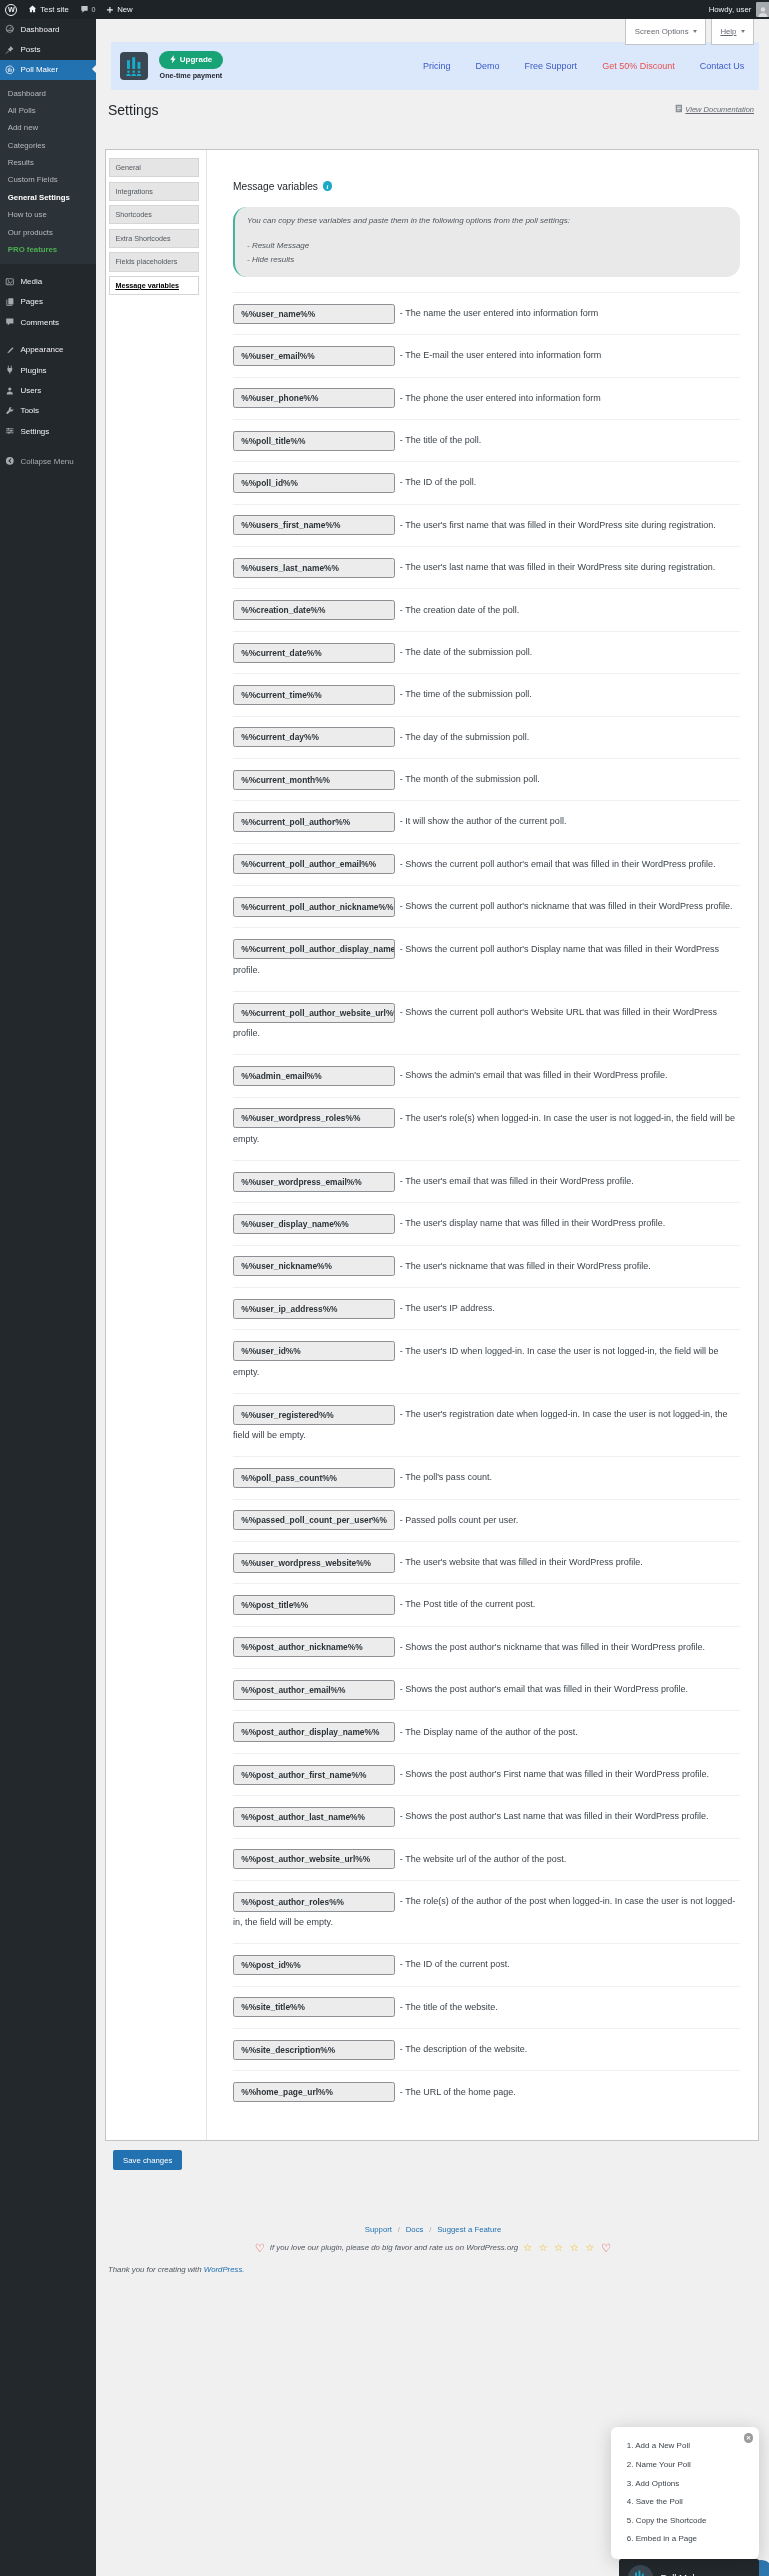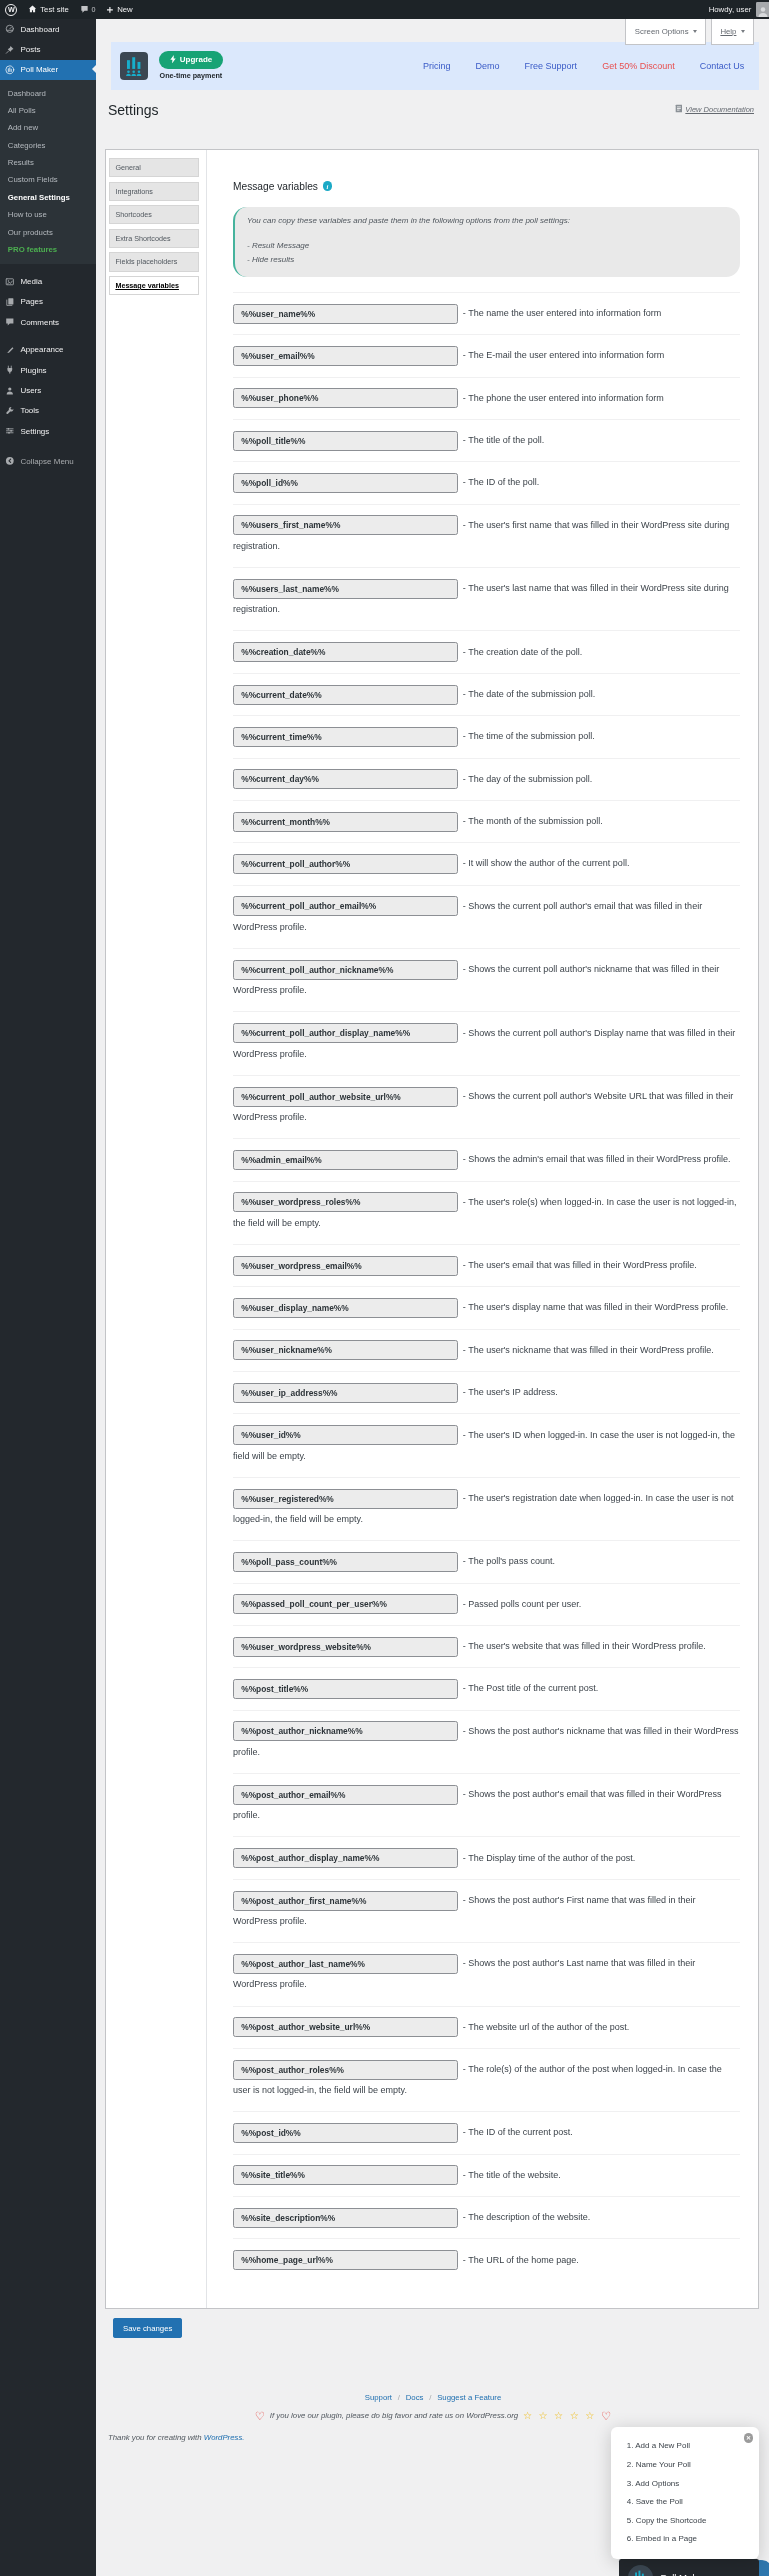--- a/index.html
+++ b/index.html
@@ -65,21 +65,21 @@
   .panel { flex:1; border-left:0.6px solid #e2e4e7; padding:31px 18px 27px 26px; }
   .panel-heading { font-size:10.2px; color:#23282d; font-weight:500; display:flex; align-items:center; gap:4.8px; }
   .info-dot { width:9.6px; height:9.6px; border-radius:50%; background:#1ba9c6; color:#fff; font-size:6.6px; font-style:italic;
     font-weight:bold; display:inline-flex; align-items:center; justify-content:center; font-family:"Liberation Serif", serif; cursor:pointer; }
   .note { margin-top:15.6px; background:#e9e9e9; border-left:2.4px solid #46b39d; padding:8.4px 12px 9.6px;
     font-style:italic; color:#50575e; font-size:8px;border-radius:14px; }
   .note .opts { margin-top:14.4px; line-height:14.4px; }
   .vars { margin-top:14.4px; border-top:0.6px solid #f0f0f1; }
   .var-row { padding:10.2px 0 10.2px; border-bottom:0.6px solid #f0f0f1; font-size:9px; color:#3c434a; line-height:21px; }
   .var-row:last-child { border-bottom:none; }
-  .var-box { display:inline-block; vertical-align:middle; width:225px; height:20px; line-height:18.6px;
+  .var-box { display:inline-block; vertical-align:middle; width:162px; height:20px; line-height:18.6px;
     background:#ececec; border:0.6px solid #8c8f94; border-radius:2.4px; padding:0 6px 0 7.2px;
     font-weight:bold; font-size:8.4px; color:#2c3338; margin-right:4.8px; cursor:text;
     white-space:nowrap; overflow:hidden; }
   .save-btn { margin:9.6px 0 0 17px; background:#2271b1; border:0.6px solid #2271b1; color:#fff;
     border-radius:1.8px; font-size:7.8px; padding:4.2px 9px; cursor:pointer; }
   
   .footer-links { margin-top:55px; text-align:center; font-size:7.8px; color:#a7aaad; }
   .footer-links a { color:#2271b1; cursor:pointer; text-decoration:none; }
   .footer-links a:not(:last-child)::after { content:" / "; color:#a7aaad; margin:0 3.6px; }
   .rate-line { margin-top:7.2px; text-align:center; font-size:7.8px; font-style:italic; color:#50575e;
@@ -530,21 +530,21 @@
 
           <div class="var-row">
             <span class="var-box">%%post_author_nickname%%</span><span>- Shows the post author's nickname that was filled in their WordPress profile.</span>
           </div>
 
           <div class="var-row">
             <span class="var-box">%%post_author_email%%</span><span>- Shows the post author's email that was filled in their WordPress profile.</span>
           </div>
 
           <div class="var-row">
-            <span class="var-box">%%post_author_display_name%%</span><span>- The Display time of the author of the post.</span>
+            <span class="var-box">%%post_author_display_name%%</span><span>- The Display name of the author of the post.</span>
           </div>
 
           <div class="var-row">
             <span class="var-box">%%post_author_first_name%%</span><span>- Shows the post author's First name that was filled in their WordPress profile.</span>
           </div>
 
           <div class="var-row">
             <span class="var-box">%%post_author_last_name%%</span><span>- Shows the post author's Last name that was filled in their WordPress profile.</span>
           </div>
 

